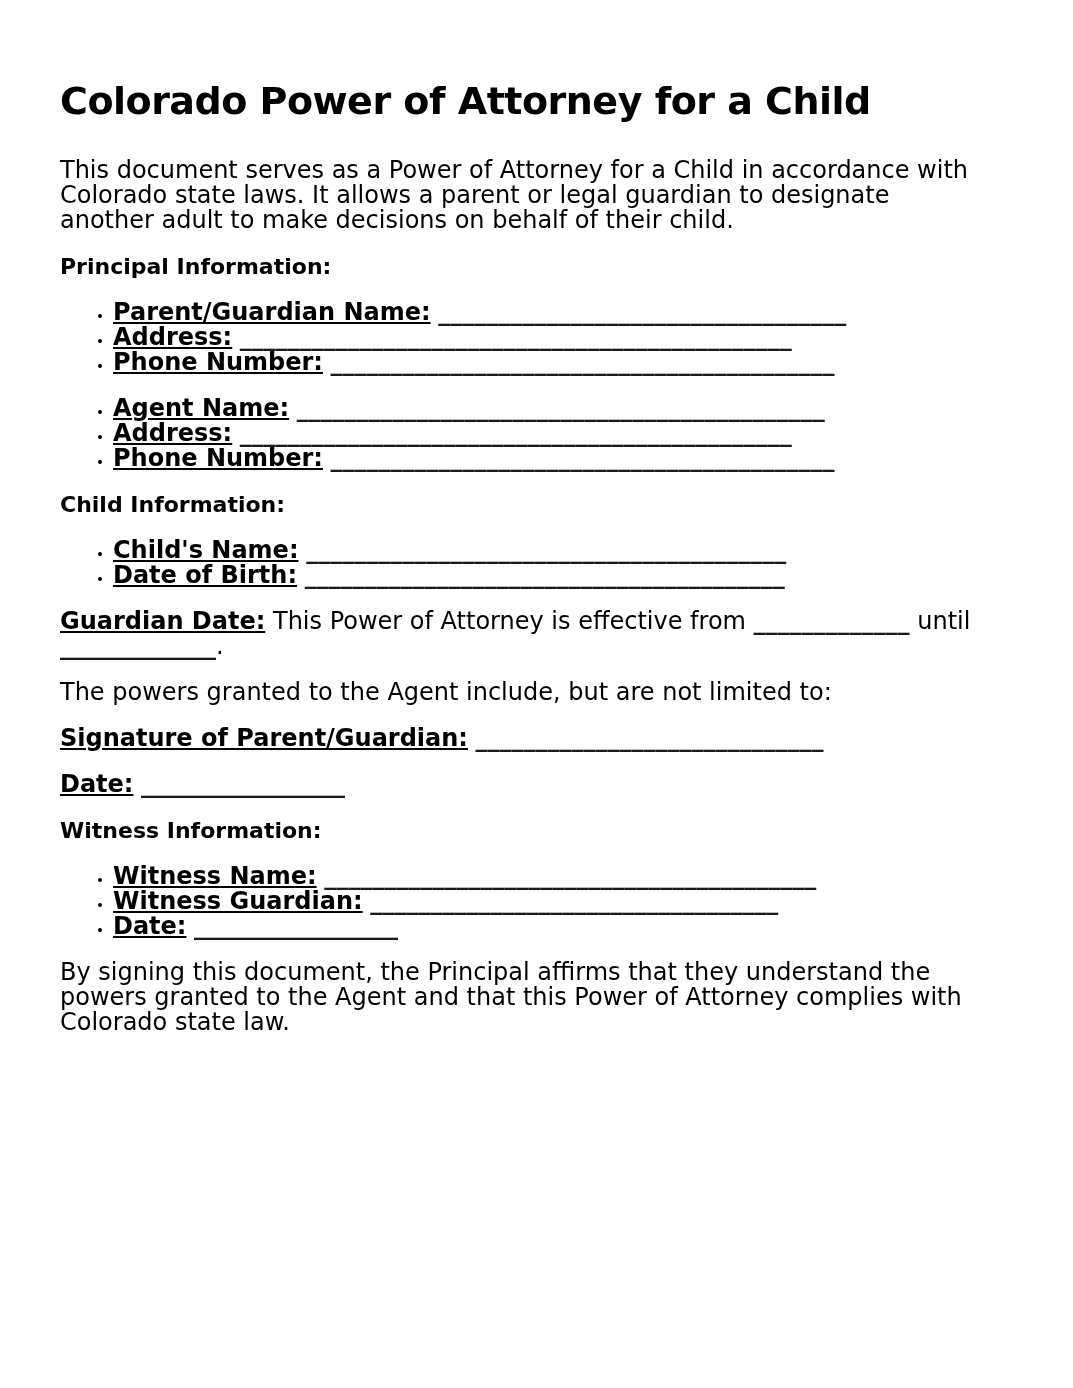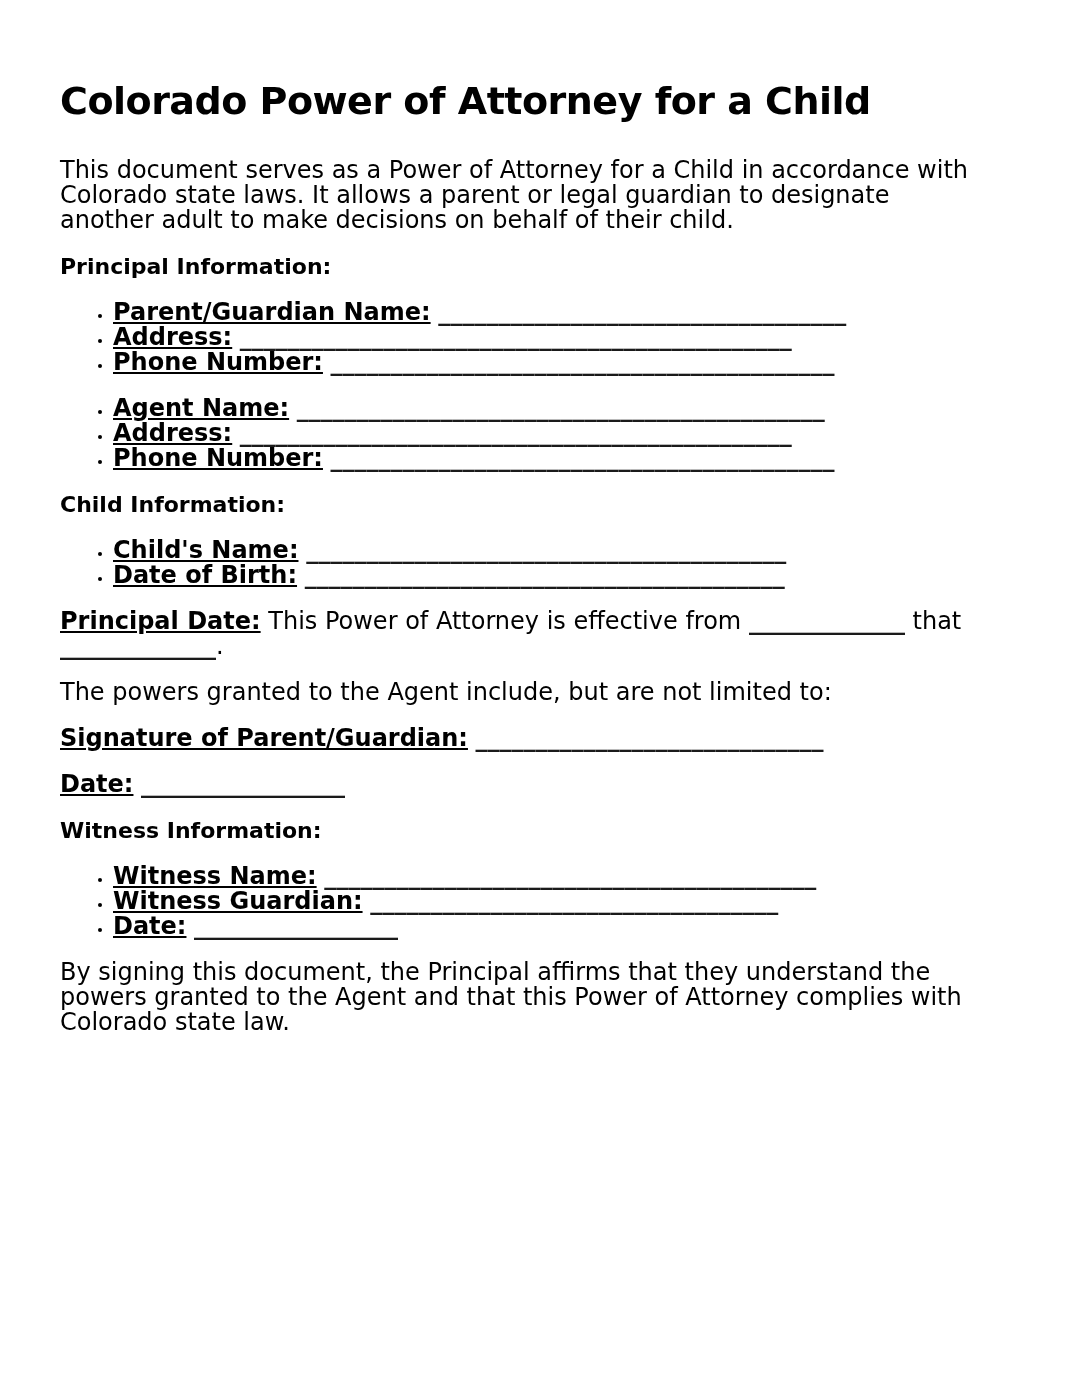--- a/index.html
+++ b/index.html
@@ -103,24 +103,24 @@
       <strong class="lbl">Child's Name:</strong>
       <span class="blank">________________________________________</span>
     </li>
     <li>
       <strong class="lbl">Date of Birth:</strong>
       <span class="blank">________________________________________</span>
     </li>
   </ul>
 
   <p>
-    <strong class="lbl">Principal Date:</strong>
+    <strong class="lbl">Guardian Date:</strong>
     <span>This Power of Attorney is effective from</span>
     <span class="blank">_____________</span>
-    <span>that</span>
+    <span>until</span>
     <span class="blank">_____________</span><span>.</span>
   </p>
 
   <p>The powers granted to the Agent include, but are not limited to:</p>
 
 
   <p>
     <strong class="lbl">Signature of Parent/Guardian:</strong>
     <span class="blank">_____________________________</span>
   </p>

